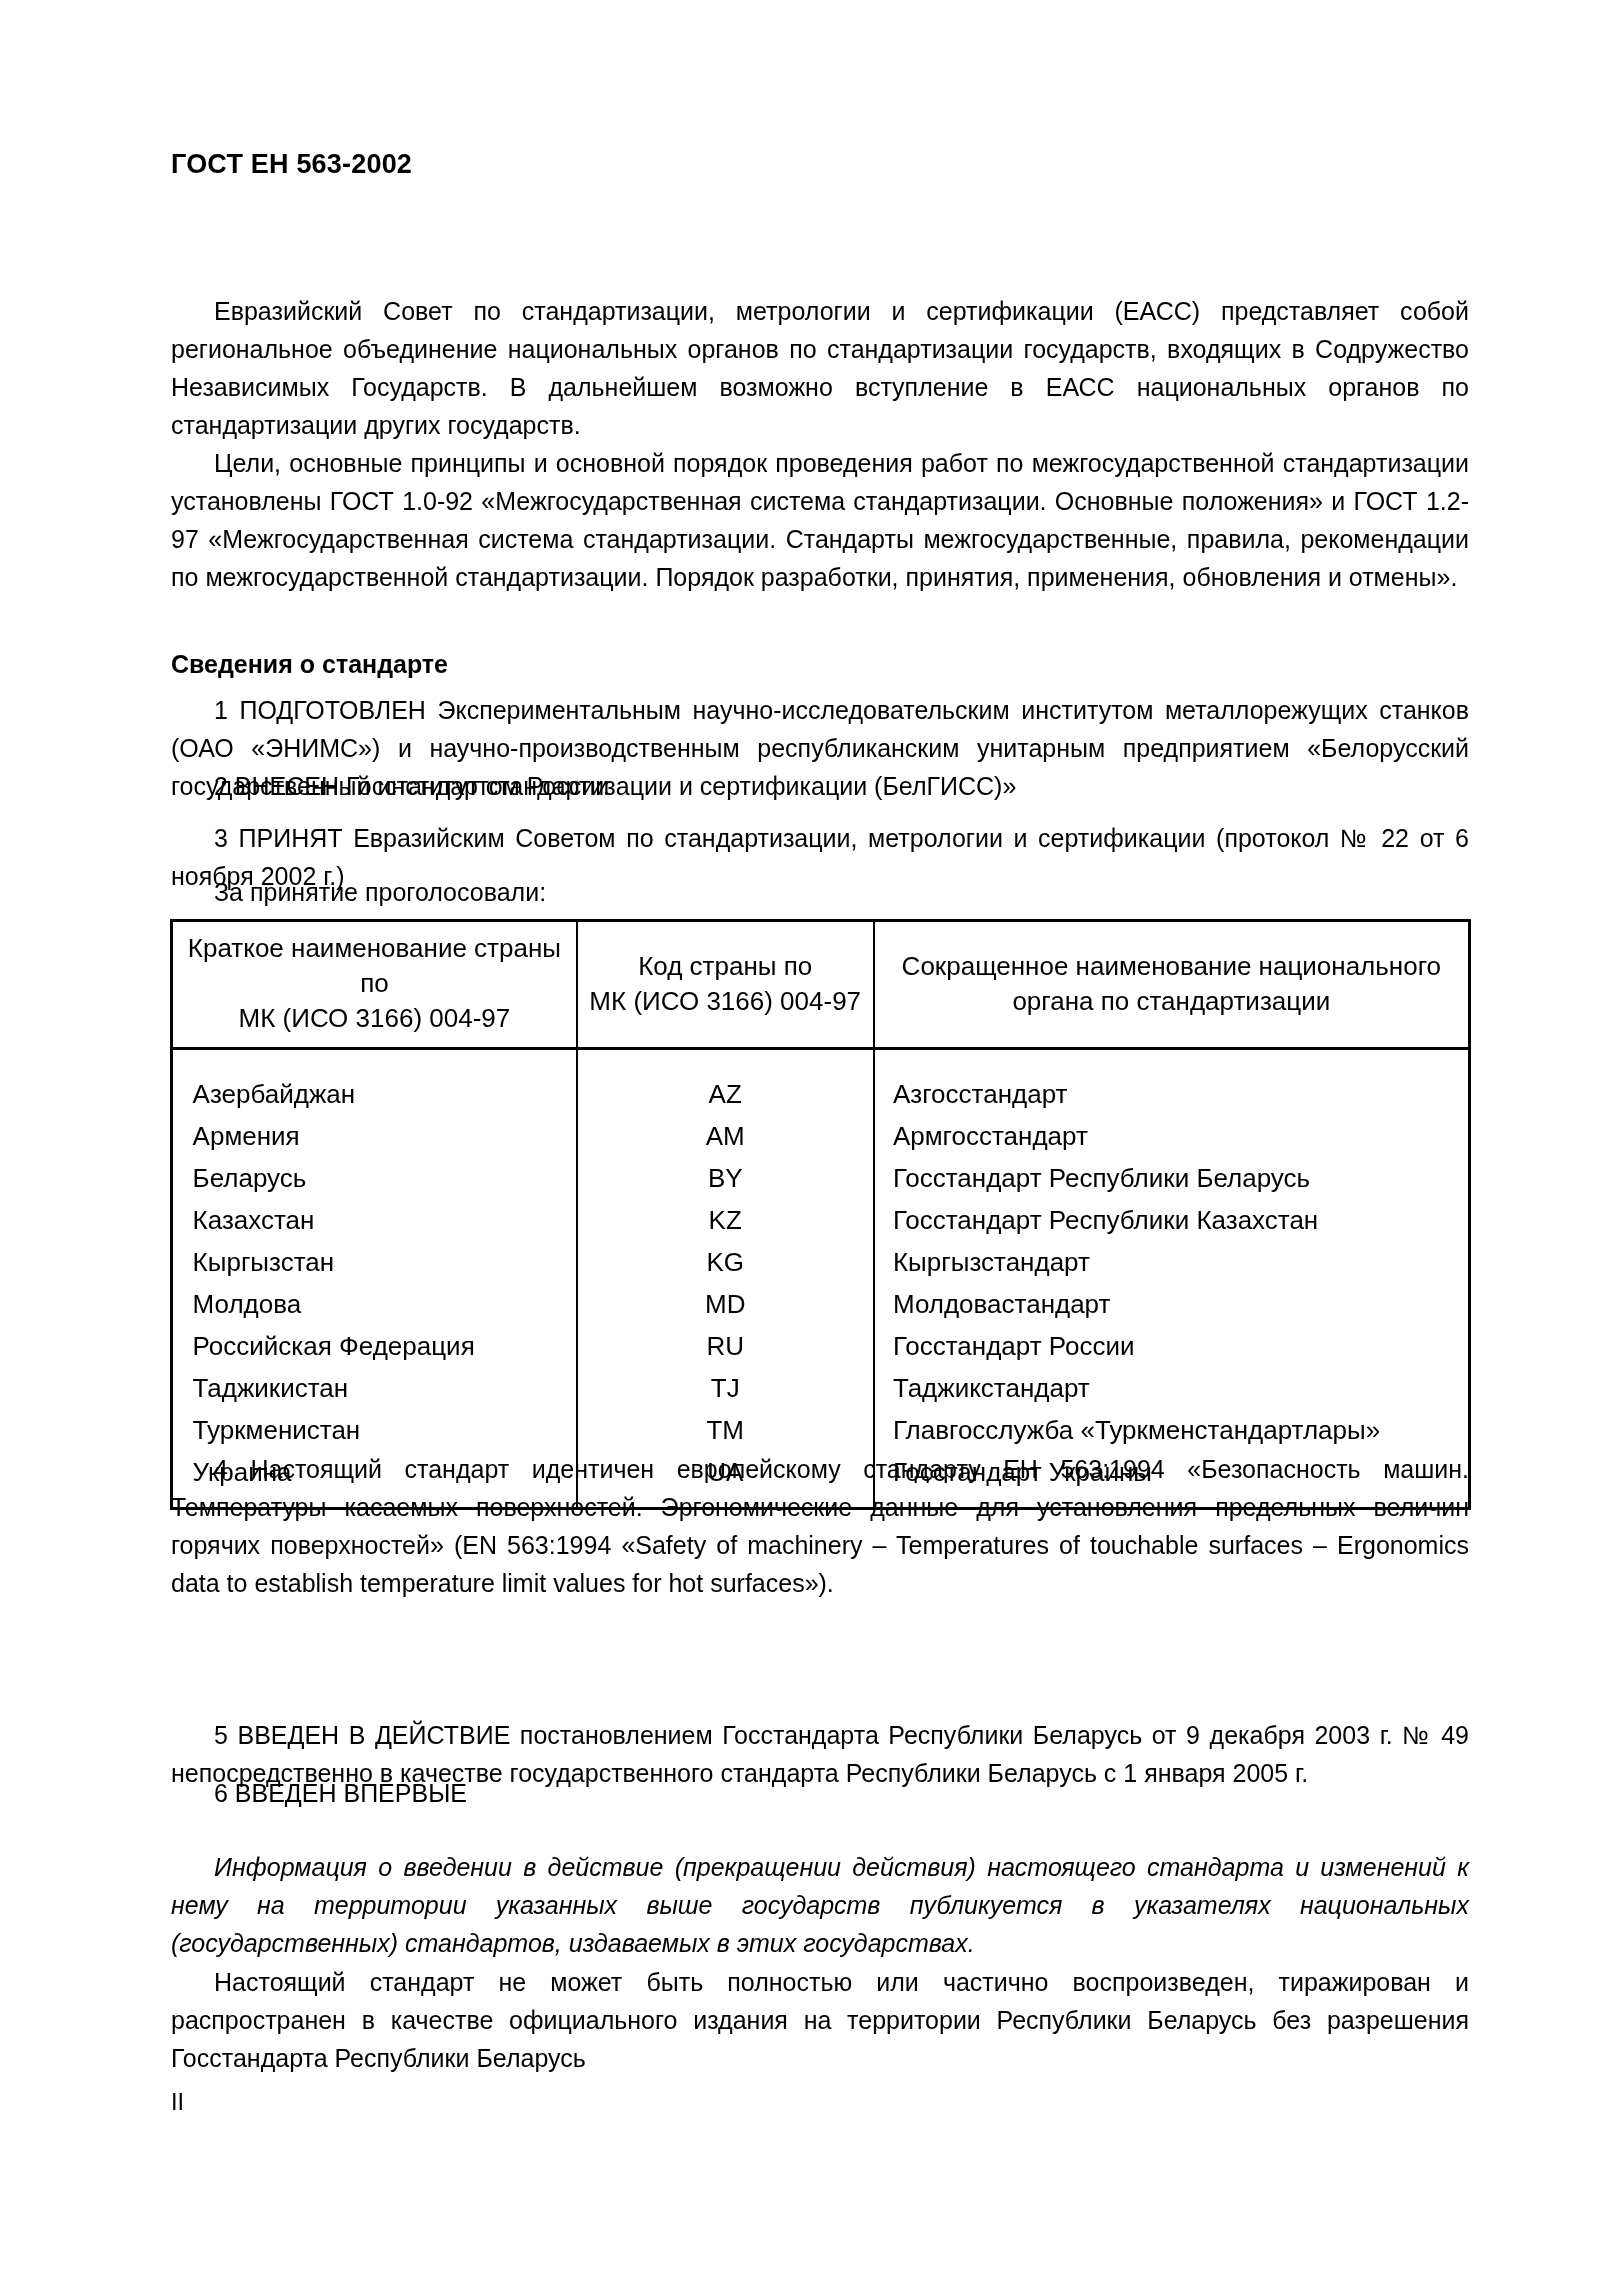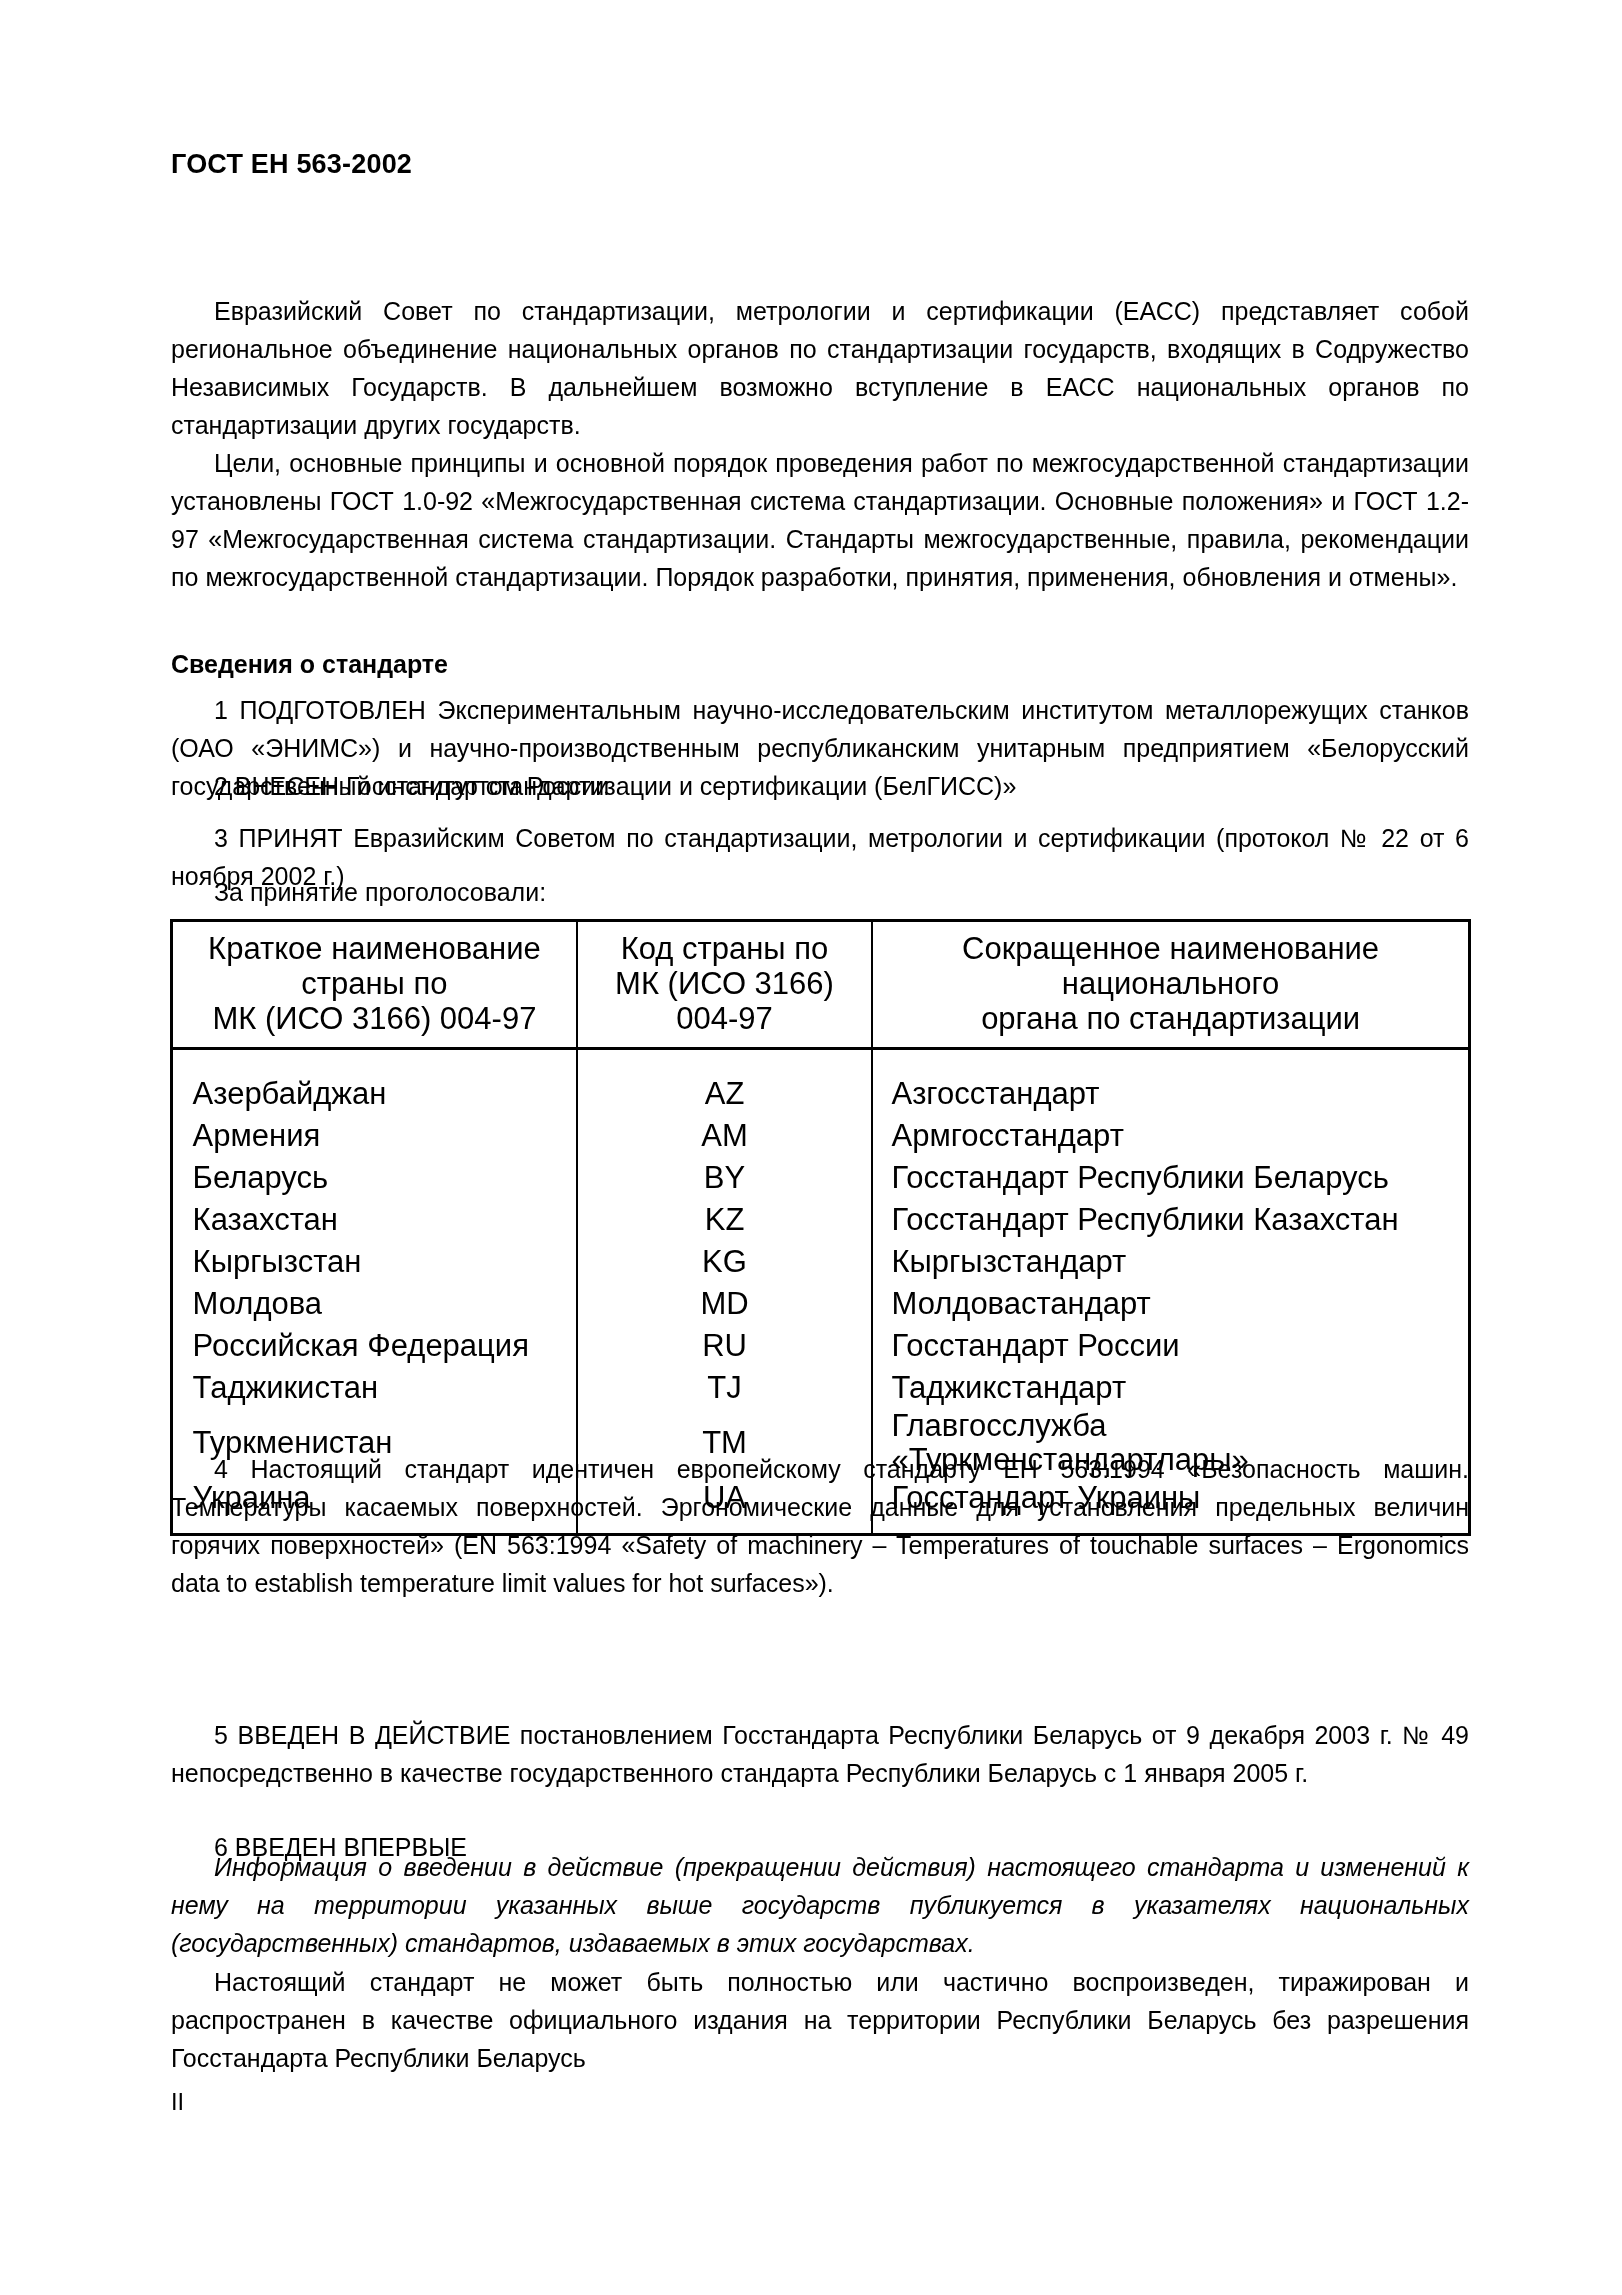--- a/index.html
+++ b/index.html
@@ -56,21 +56,21 @@
   .block.italic { font-style: italic; }
   .block.flush  { text-align: left; }
 
   
   .vote-table {
     position: absolute;
     left: 170px;
     top: 919px;
     width: 1301px;
     border-collapse: collapse;
-    font-size: 31px;
+    font-size: 26px;
     border: 3.3px solid #000;
   }
   .vote-table th,
   .vote-table td {
     border: none;
     padding: 0;
     vertical-align: middle;
     font-weight: normal;
   }
   .vote-table thead tr {
@@ -202,21 +202,21 @@
           <td class="col-body">Госстандарт Украины</td>
         </tr>
       </tbody>
   </table>
 
   <div class="block indent" style="top:1450px;">4 Настоящий стандарт идентичен европейскому стандарту ЕН 563:1994 «Безопасность машин. Температуры касаемых поверхностей. Эргономические данные для установления предельных величин горячих поверхностей» (EN 563:1994 «Safety of machinery – Temperatures of touchable surfaces – Ergonomics data to establish temperature limit values for hot surfaces»).</div>
 
 
   <div class="block indent" style="top:1716px;">5 ВВЕДЕН В ДЕЙСТВИЕ постановлением Госстандарта Республики Беларусь от 9 декабря 2003 г. № 49 непосредственно в качестве государственного стандарта Республики Беларусь с 1 января 2005 г.</div>
 
-  <div class="block indent flush" style="top:1828px;">6 ВВЕДЕН ВПЕРВЫЕ</div>
+  <div class="block indent flush" style="top:1774px;">6 ВВЕДЕН ВПЕРВЫЕ</div>
 
   <div class="block indent italic" style="top:1848px;">Информация о введении в действие (прекращении действия) настоящего стандарта и изменений к нему на территории указанных выше государств публикуется в указателях национальных (государственных) стандартов, издаваемых в этих государствах.</div>
 
   <div class="block indent" style="top:1963px;">Настоящий стандарт не может быть полностью или частично воспроизведен, тиражирован и распространен в качестве официального издания на территории Республики Беларусь без разрешения Госстандарта Республики Беларусь</div>
 
   <div class="folio">II</div>
 
 </div>
 
 

